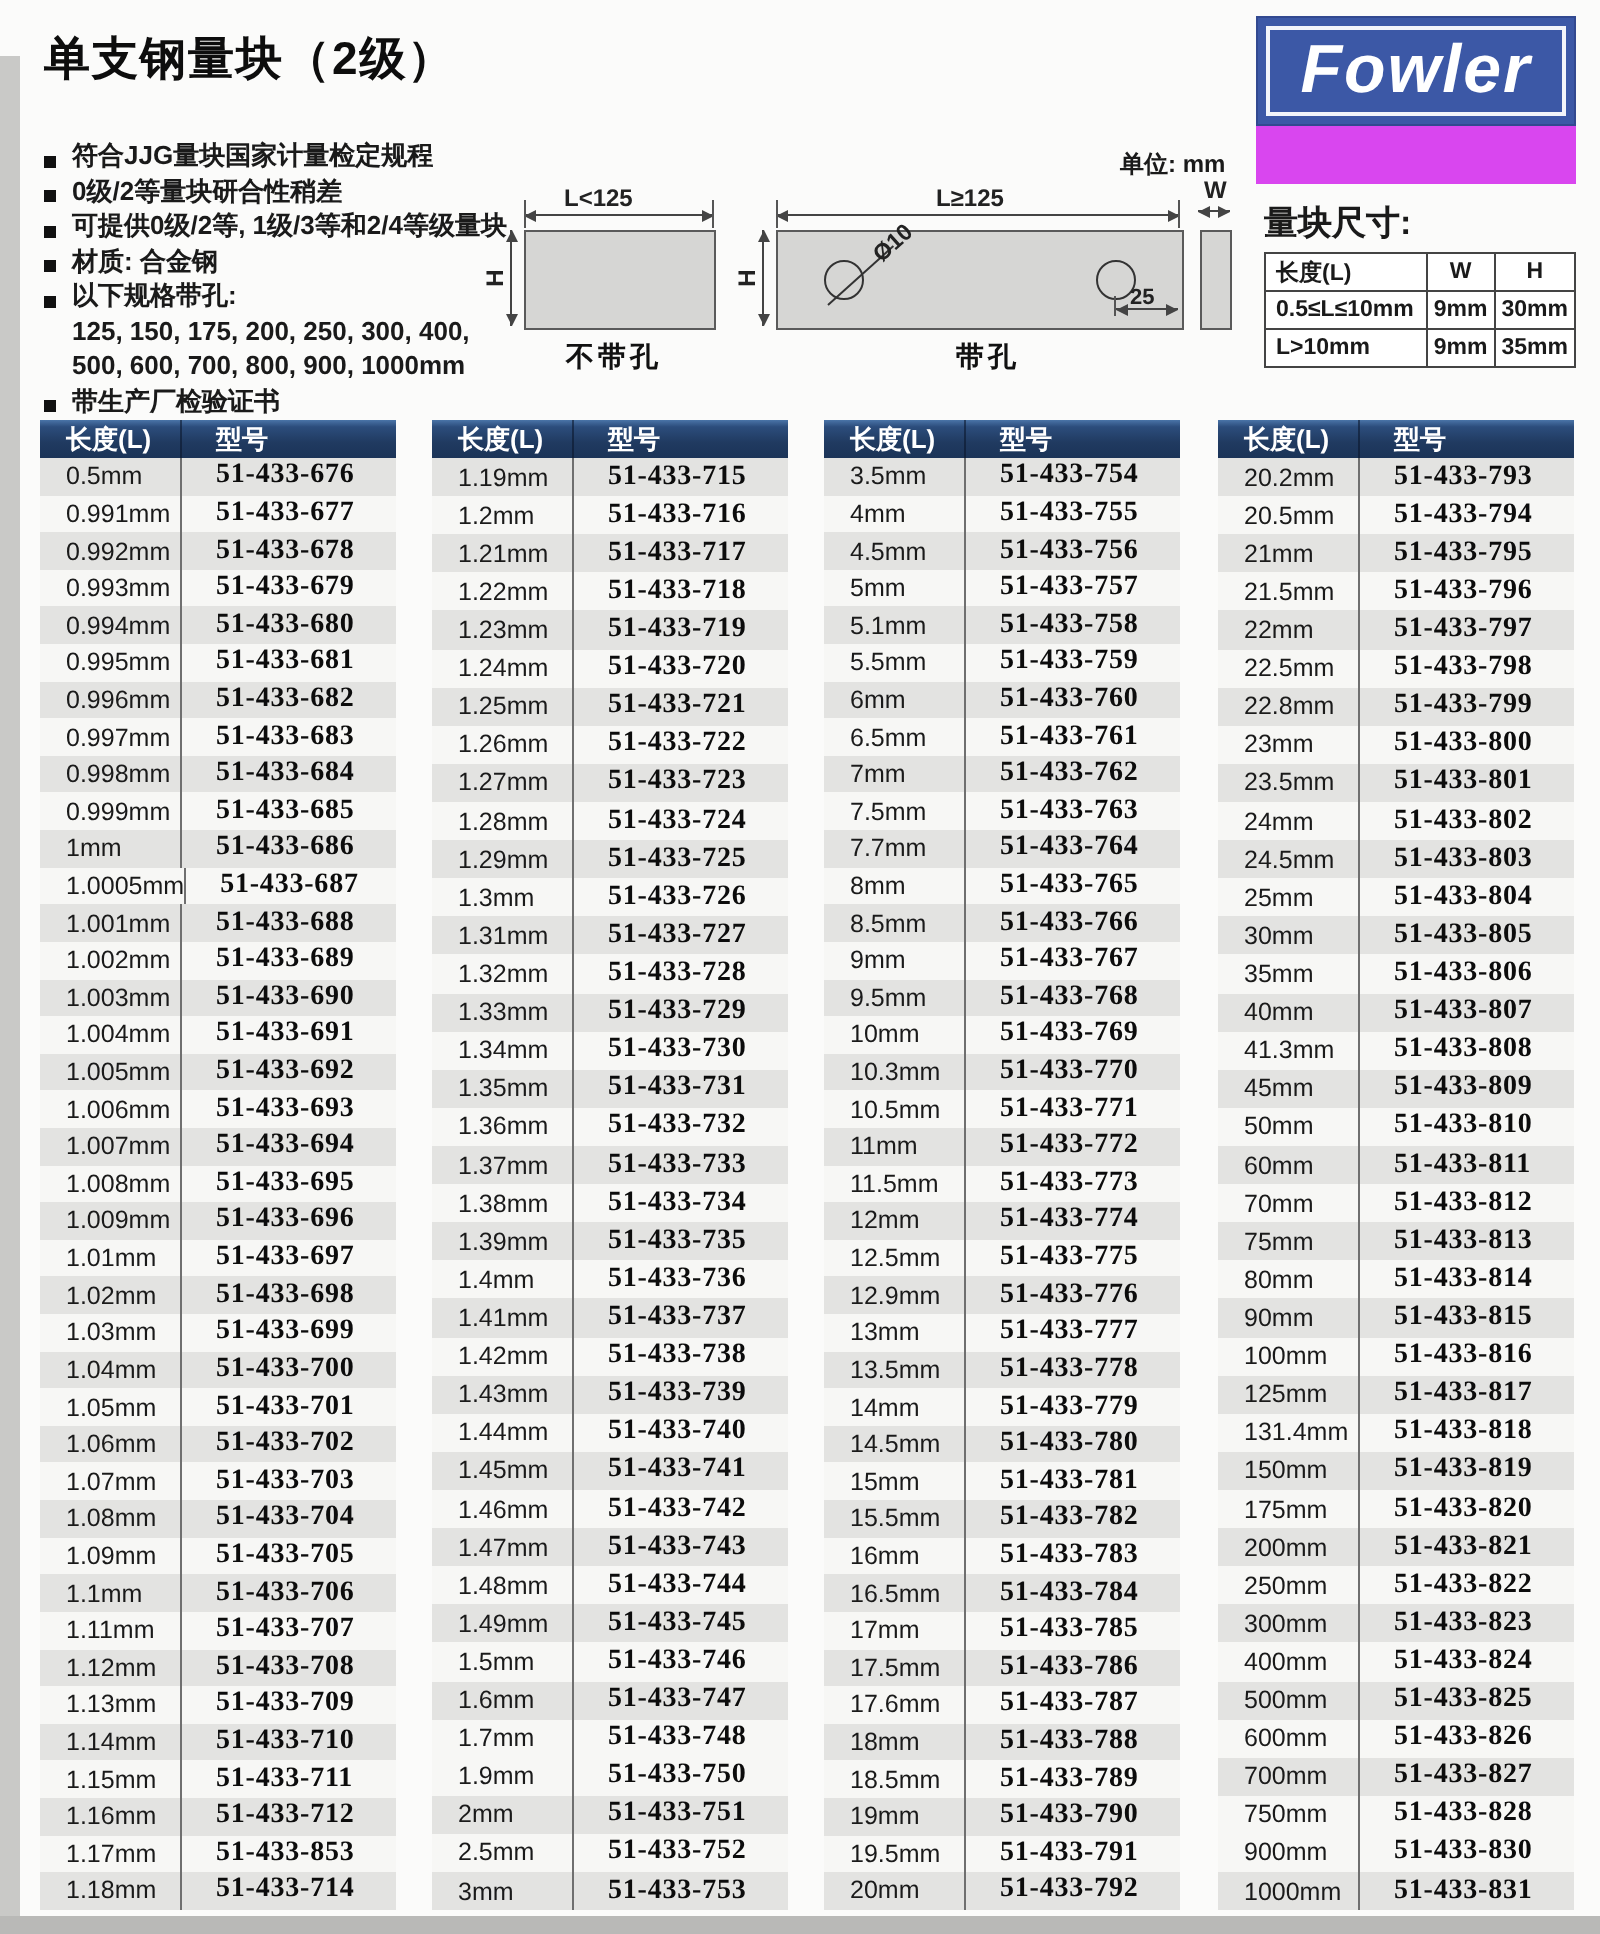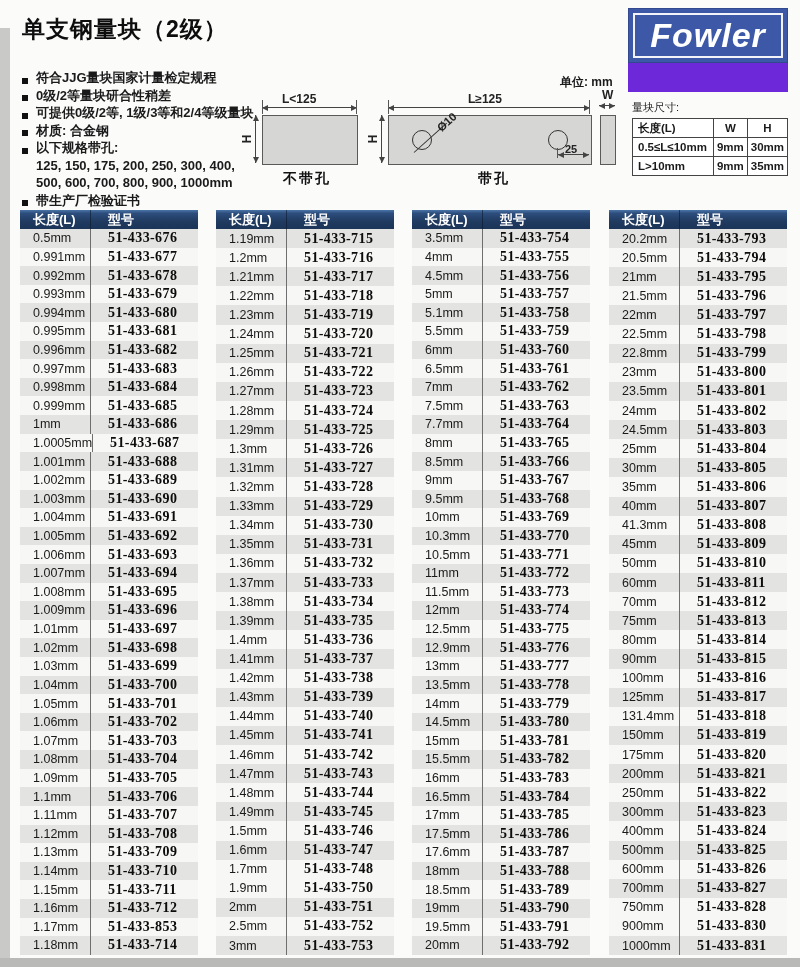--- a/index.html
+++ b/index.html
@@ -12,21 +12,21 @@
   }
   .edge-left{position:absolute;left:0;top:28px;bottom:0;width:10px;background:#c9c9c7;}
   .edge-bottom{position:absolute;left:0;right:0;bottom:0;height:9px;background:#b9b9b7;}
 
   .page-title{
     position:absolute;left:22px;top:14px;
     font-size:23px;font-weight:bold;color:#0d0d0d;letter-spacing:1px;
   }
 
   
-  .logo-block{position:absolute;right:12px;top:8px;width:160px;height:84px;background:#6d28d9;}
+  .logo-block{position:absolute;right:12px;top:8px;width:160px;height:84px;background:#d946ef;}
   .logo-box{
     position:absolute;left:0;top:0;width:158px;height:53px;
     background:#3c58a6;border:1px solid #324990;
     display:flex;align-items:center;justify-content:center;
   }
   .logo-box::before{
     content:"";position:absolute;left:4px;top:4px;right:4px;bottom:4px;
     border:2px solid #f2f4fa;pointer-events:none;
   }
   .logo-text{
@@ -53,21 +53,21 @@
   .dim-v::after{bottom:0;border-top:6px solid #444;}
   .tick{position:absolute;background:#555;}
   .hole{position:absolute;width:18px;height:18px;border:1.3px solid #333;border-radius:50%;background:transparent;}
   .leader{position:absolute;height:0;border-top:1.2px solid #333;transform-origin:left center;}
   .rot-90{transform:rotate(-90deg);}
   .caption{position:absolute;font-weight:bold;font-size:14px;color:#111;letter-spacing:2px;}
   .unit-note{position:absolute;left:560px;top:74px;font-size:12px;font-weight:bold;}
 
   
   .size-block{position:absolute;left:632px;top:100px;width:156px;}
-  .size-title{font-size:11px;font-weight:normal;margin-bottom:3px;}
+  .size-title{font-size:17px;font-weight:bold;margin-bottom:3px;}
   .size-table{border-collapse:collapse;width:156px;background:#fff;}
   .size-table td{
     border:1px solid #444;font-size:11.5px;font-weight:bold;
     padding:1px 3px;height:16px;text-align:center;white-space:nowrap;
   }
   .size-table td.col0{width:78px;text-align:left;padding-left:5px;}
 
   
   .mt{
     position:absolute;top:210px;width:178px;height:745px;

